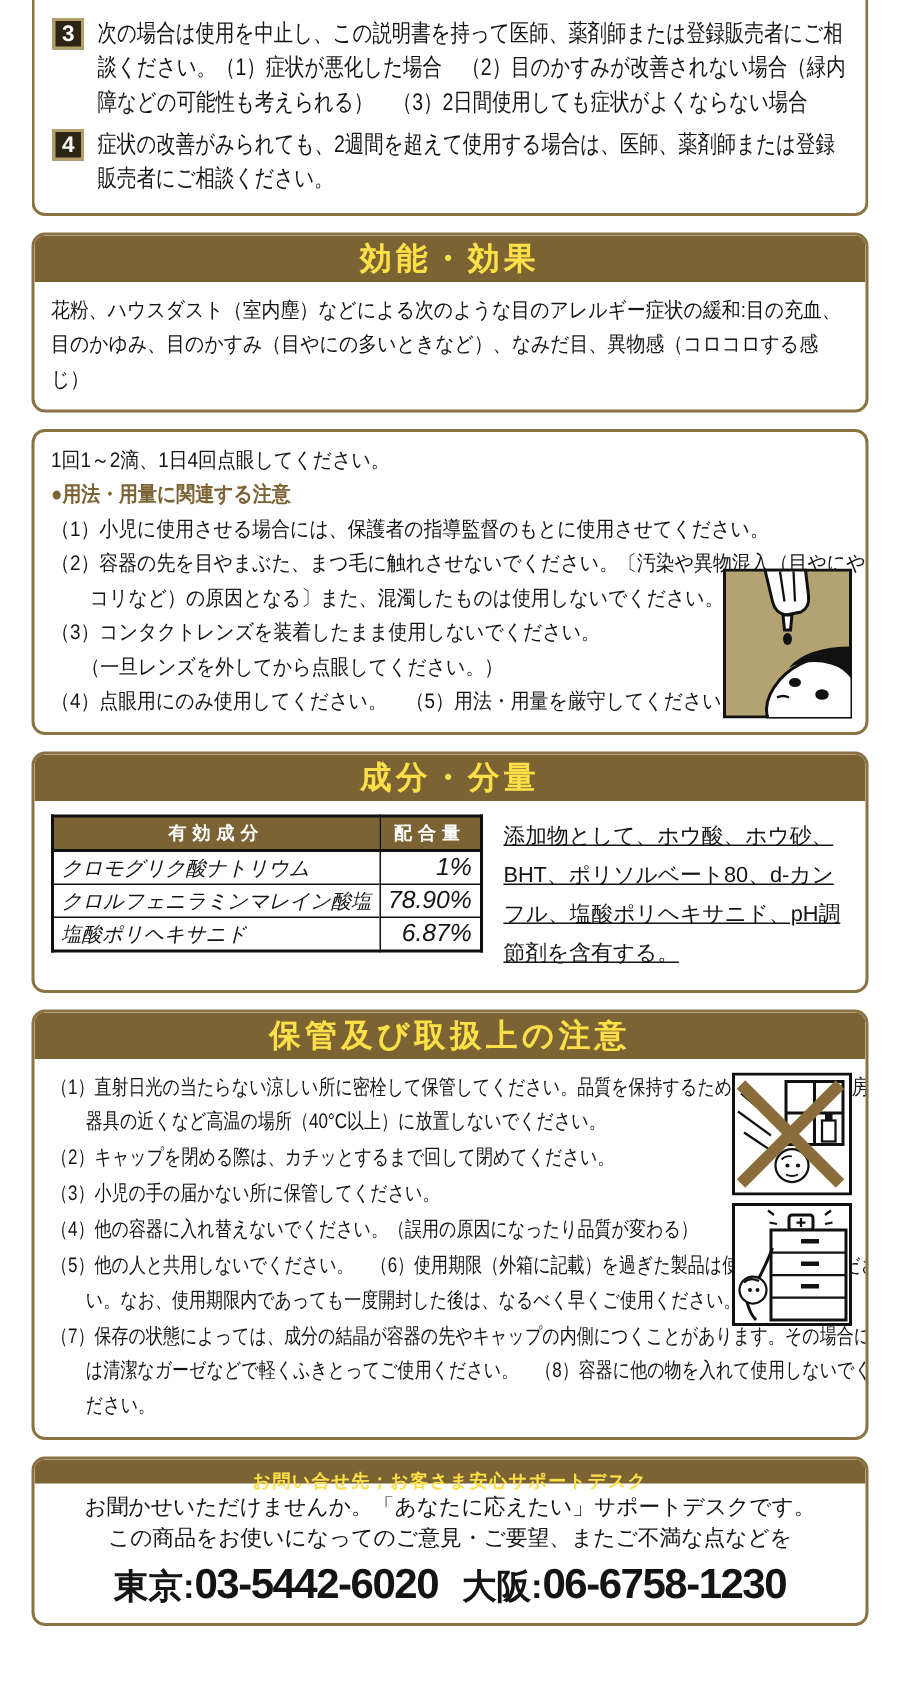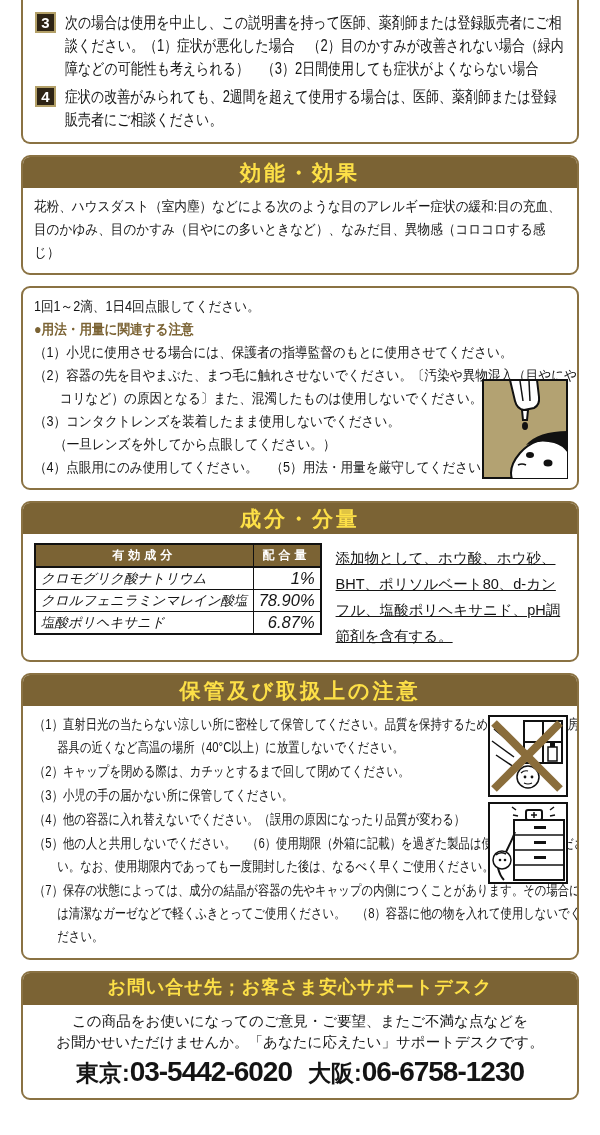--- a/index.html
+++ b/index.html
@@ -44,21 +44,21 @@
     letter-spacing:4px;text-align:center;padding:2px 0;border:1px solid #111;border-bottom:2px solid #111;
   }
   table.ing td{border-top:1px solid #111;padding:1px 5px;vertical-align:middle;font-style:italic;}
   td.ing-name{font-size:13.5px;white-space:nowrap;overflow:hidden;}
   td.ing-val{font-size:16.5px;text-align:right;white-space:nowrap;width:82px;border-left:1px solid #111;}
   .additives{flex:1 1 auto;font-size:14.5px;line-height:26px;padding-top:2px;text-decoration:underline;}
   
   .illu-stack{position:absolute;right:9px;top:40px;display:flex;flex-direction:column;gap:5px;}
   .stor-item{margin-bottom:1px;}
   
-  .contact .sec-head{font-size:18px;letter-spacing:1px;line-height:28px;height:32px;}
+  .contact .sec-head{font-size:12px;letter-spacing:1px;line-height:28px;height:16px;}
   .contact-body{text-align:center;padding:6px 8px 8px 8px;}
   .contact-line{font-size:14.5px;line-height:21px;}
   .phone-row{
     display:flex;justify-content:center;align-items:baseline;gap:16px;
     margin:3px 0 1px 0;font-weight:bold;white-space:nowrap;
   }
   .phone-label{font-size:23px;}
   .phone-num{font-size:28px;letter-spacing:-1px;}
   svg{display:block;}
 </style>
@@ -207,22 +207,22 @@
           <path d="M18,50 Q24,38 27,30" fill="none" stroke="#111" stroke-width="2"></path>
           <path d="M10,66 Q12,74 16,78" fill="none" stroke="#111" stroke-width="2"></path>
         </svg>
       </div>
     </div>
   </div>
 
   <div class="section contact">
     <div class="sec-head">お問い合せ先；お客さま安心サポートデスク</div>
     <div class="contact-body">
+      <div class="contact-line">お聞かせいただけませんか。「あなたに応えたい」サポートデスクです。</div>
       <div class="contact-line">この商品をお使いになってのご意見・ご要望、またご不満な点などを</div>
-      <div class="contact-line">お聞かせいただけませんか。「あなたに応えたい」サポートデスクです。</div>
       <div class="phone-row">
         <span>
           <span class="phone-label">東京:</span><span class="phone-num">03-5442-6020</span>
         </span>
         <span>
           <span class="phone-label">大阪:</span><span class="phone-num">06-6758-1230</span>
         </span>
       </div>
 
     </div>

